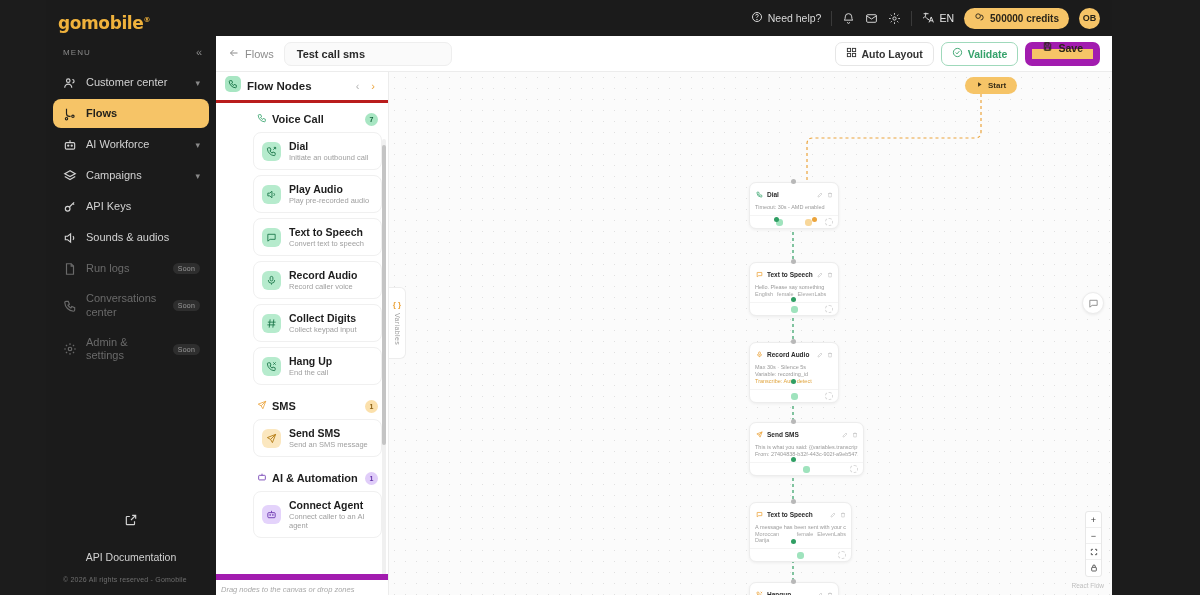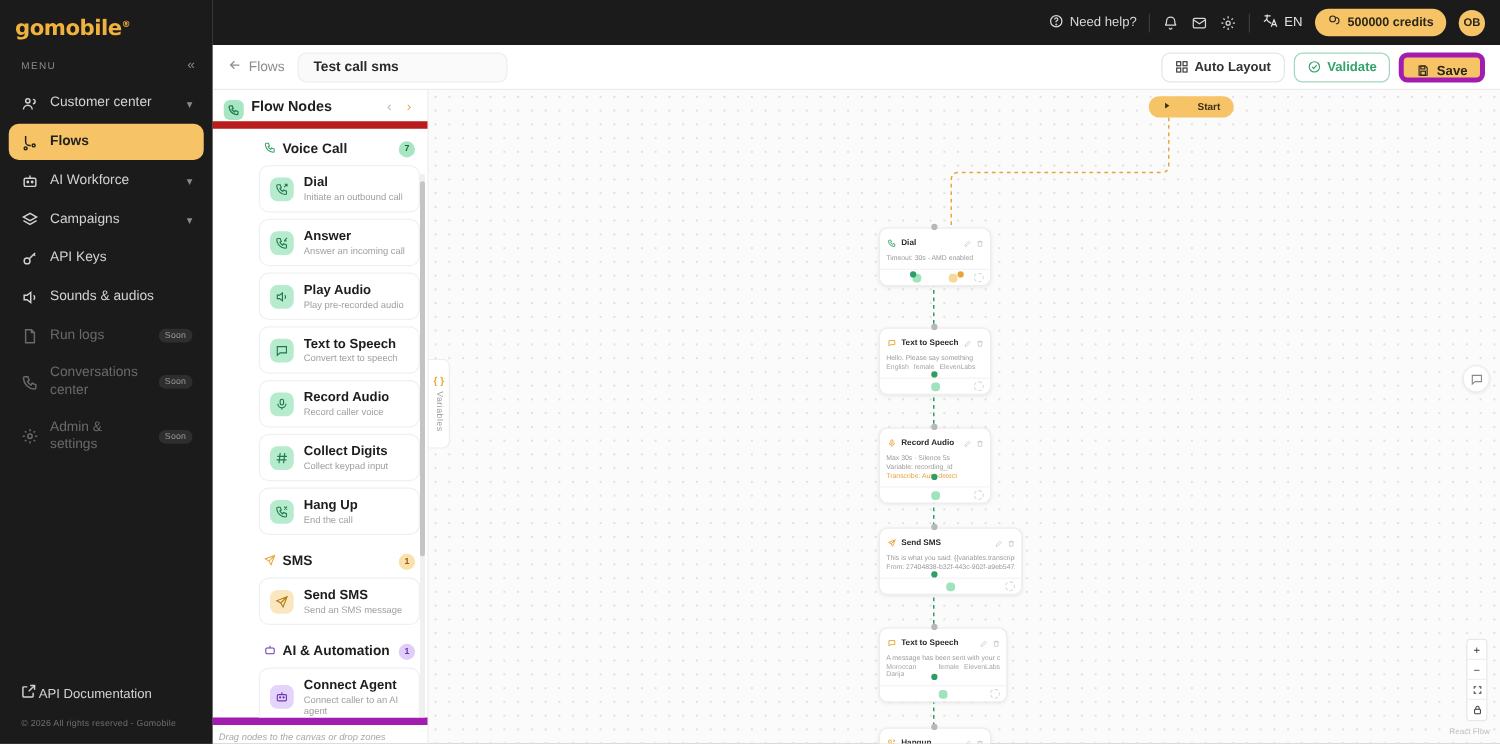--- a/index.html
+++ b/index.html
@@ -3,21 +3,21 @@
 <meta charset="utf-8">
 <style>
   * { box-sizing: border-box; margin: 0; padding: 0; }
   html, body { width: 1200px; height: 595px; overflow: hidden; }
   body {
     font-family: "Liberation Sans", sans-serif;
     background: #1c1c1c;
     color: #e8e8e8;
     font-size: 12px;
   }
-  .app { display: flex; width: 1200px; height: 595px; position: relative; }
+  .app { display: flex; width: 1112px; height: 595px; position: relative; padding-left: 46px; }
 
   
   .sidebar {
     width: 170px; height: 595px; background: #1b1b1b;
     display: flex; flex-direction: column; flex: 0 0 170px;
     position: relative; z-index: 5;
   }
   .brand { padding: 10px 0 0 12px; height: 36px; display: flex; align-items: center; }
   .brand-text {
     font-size: 17px; font-weight: bold; color: #f0b23c;
@@ -41,22 +41,22 @@
   .nav-item .ico { width: 15px; height: 15px; flex: 0 0 15px; display: flex; align-items: center; justify-content: center; }
   .nav-item .ico svg { width: 14px; height: 14px; }
   .nav-label { flex: 1; line-height: 1.25; }
   .chev { font-size: 9px; color: #8a8a8a; }
   .soon-badge {
     font-size: 7px; background: #2e2e2e; color: #9a9a9a;
     padding: 2px 5px; border-radius: 7px; letter-spacing: .2px;
   }
   .sidebar-footer { margin-top: auto; padding: 0 7px 12px; }
   .api-doc {
-    display: flex; align-items: center; gap: 1px; padding: 7px 9px;
-    font-size: 10.5px; color: #d2d2d2; cursor: pointer;
+    display: flex; align-items: center; gap: 22px; padding: 7px 9px;
+    font-size: 10.5px; color: #d2d2d2; cursor: pointer; flex-direction: column;
   }
   .copyright { font-size: 7px; color: #6f6f6f; padding: 6px 10px 0; letter-spacing: .2px; }
 
   
   .main { flex: 1; position: relative; height: 595px; background: #f7f7f7; }
   .topbar {
     height: 36px; background: #1b1b1b; display: flex; align-items: center;
     justify-content: flex-end; padding-right: 12px; gap: 10px;
   }
   .need-help { display: flex; align-items: center; gap: 5px; font-size: 10.5px; color: #d8d8d8; cursor: pointer; }
@@ -79,36 +79,36 @@
     display: flex; align-items: center; padding: 0 12px; gap: 10px;
   }
   .back-link { display: flex; align-items: center; gap: 5px; font-size: 11px; color: #8c8c8c; cursor: pointer; }
   .flow-name {
     background: #fafafa; border: 1px solid #eee; border-radius: 7px;
     padding: 5px 12px; font-size: 11px; font-weight: bold; color: #2a2a2a;
     width: 168px; height: 24px; display: flex; align-items: center;
   }
   .toolbar-right { margin-left: auto; display: flex; align-items: center; gap: 7px; }
   .tb-btn {
-    display: flex; align-items: flex-start; gap: 5px; font-size: 10.5px;
+    display: flex; align-items: flex-end; gap: 5px; font-size: 10.5px;
     padding: 5px 10px; border-radius: 7px; cursor: pointer; font-weight: bold; height: 24px;
   }
   .tb-btn.plain { background: #fff; color: #333; border: 1px solid #e6e6e6; }
   .tb-btn.validate { background: #fff; color: #35a26b; border: 1px solid #9fd9bb; }
-  .tb-btn.save { background: #f6c467; color: #2a2519; border: 4px solid #a21caf; }
+  .tb-btn.save { background: #f6c467; color: #2a2519; border: 7px solid #a21caf; }
 
   
   .body-area { display: flex; height: 523px; position: relative; }
   .node-panel {
     width: 173px; flex: 0 0 173px; background: #fff;
     border-right: 1px solid #ececec; display: flex; flex-direction: column; position: relative;
   }
   .panel-head {
-    display: flex; align-items: flex-start; gap: 6px; padding: 8px 9px;
-    border-bottom: 6px solid #b91c1c; height: 31px;
+    display: flex; align-items: flex-end; gap: 6px; padding: 8px 9px;
+    border-bottom: 3px solid #b91c1c; height: 31px;
   }
   .panel-head-icon {
     width: 16px; height: 16px; border-radius: 5px; background: #a8e6c3;
     display: flex; align-items: center; justify-content: center; color: #1f7a4d;
   }
   .panel-title { font-size: 11.5px; font-weight: bold; color: #1f1f1f; flex: 1; }
   .panel-nav { display: flex; align-items: center; gap: 12px; padding-right: 4px; }
   .panel-nav span { font-size: 11px; cursor: pointer; }
   .nav-prev { color: #b5b5b5; }
   .nav-next { color: #eba43c; }
@@ -165,21 +165,21 @@
     border-radius: 0 6px 6px 0; display: flex; flex-direction: column;
     align-items: center; justify-content: center; gap: 4px; cursor: pointer; z-index: 4;
   }
   .var-tab .vt-icon { color: #eba43c; font-size: 8px; font-weight: bold; }
   .var-tab .vt-label {
     writing-mode: vertical-rl; font-size: 7px; color: #9a9a9a; letter-spacing: .4px;
   }
 
   .start-node {
     position: absolute; left: 576px; top: 5px; background: #f6c467;
-    border-radius: 11px; padding: 4px 11px; display: flex; align-items: center; gap: 21px;
+    border-radius: 11px; padding: 4px 11px; display: flex; align-items: center; gap: 5px;
     font-size: 8px; font-weight: bold; color: #3a3019; cursor: pointer; z-index: 3;
   }
 
   .fnode {
     position: absolute; background: #fff; border: 1px solid #ededed;
     border-radius: 7px; box-shadow: 0 1px 3px rgba(0,0,0,.06);
     width: 90px; z-index: 3; cursor: pointer;
   }
   .fnode-head {
     display: flex; align-items: center; gap: 4px; padding: 4px 5px 2px;
@@ -468,32 +468,20 @@
                   <path d="M5 4h4l2 5-2.5 1.5a12 12 0 0 0 5 5L15 13l5 2v4a2 2 0 0 1-2 2A16 16 0 0 1 3 6a2 2 0 0 1 2-2z"></path>
                   <path d="M16 8l5-5M17 3h4v4"></path>
                 </svg>
               </span>
             <span class="node-txt">
               <span class="node-name">Dial</span>
               <span class="node-desc">Initiate an outbound call</span>
             </span>
           </div>
 
-          <div class="node-card">
-            <span class="node-ico ico-green">
-                <svg viewBox="0 0 24 24" width="11" height="11" fill="none" stroke="currentColor" stroke-width="2">
-                  <path d="M5 4h4l2 5-2.5 1.5a12 12 0 0 0 5 5L15 13l5 2v4a2 2 0 0 1-2 2A16 16 0 0 1 3 6a2 2 0 0 1 2-2z"></path>
-                  <path d="M21 3l-5 5M16 8h4"></path>
-                </svg>
-              </span>
-            <span class="node-txt">
-              <span class="node-name">Answer</span>
-              <span class="node-desc">Answer an incoming call</span>
-            </span>
-          </div>
 
           <div class="node-card">
             <span class="node-ico ico-green">
                 <svg viewBox="0 0 24 24" width="11" height="11" fill="none" stroke="currentColor" stroke-width="2">
                   <path d="M4 9v6h4l5 4V5L8 9H4z"></path>
                   <path d="M17 9a4 4 0 0 1 0 6"></path>
                 </svg>
               </span>
             <span class="node-txt">
               <span class="node-name">Play Audio</span>

